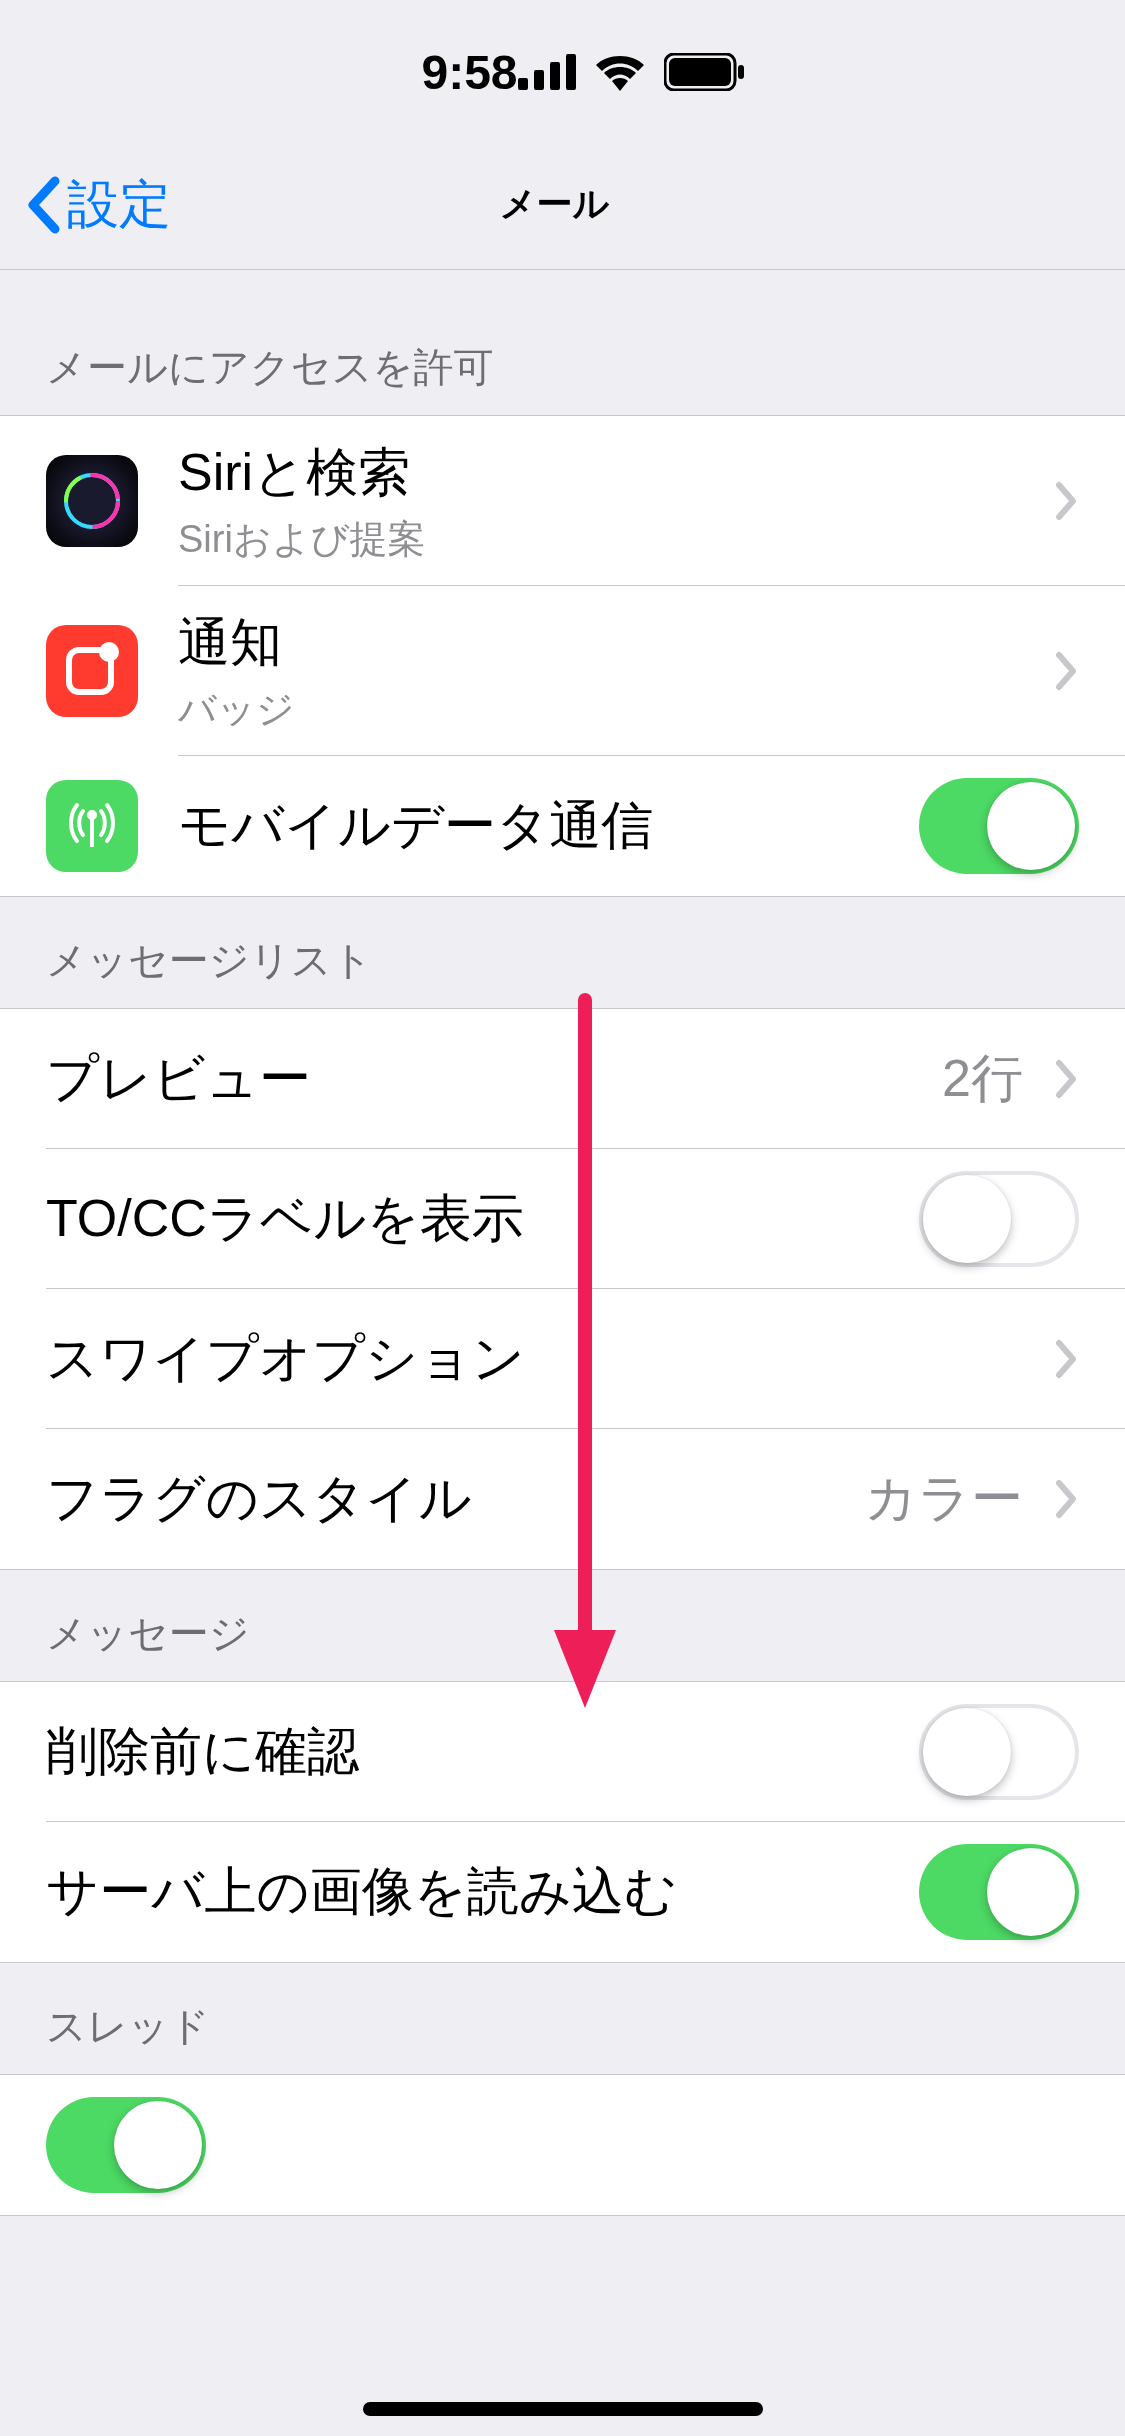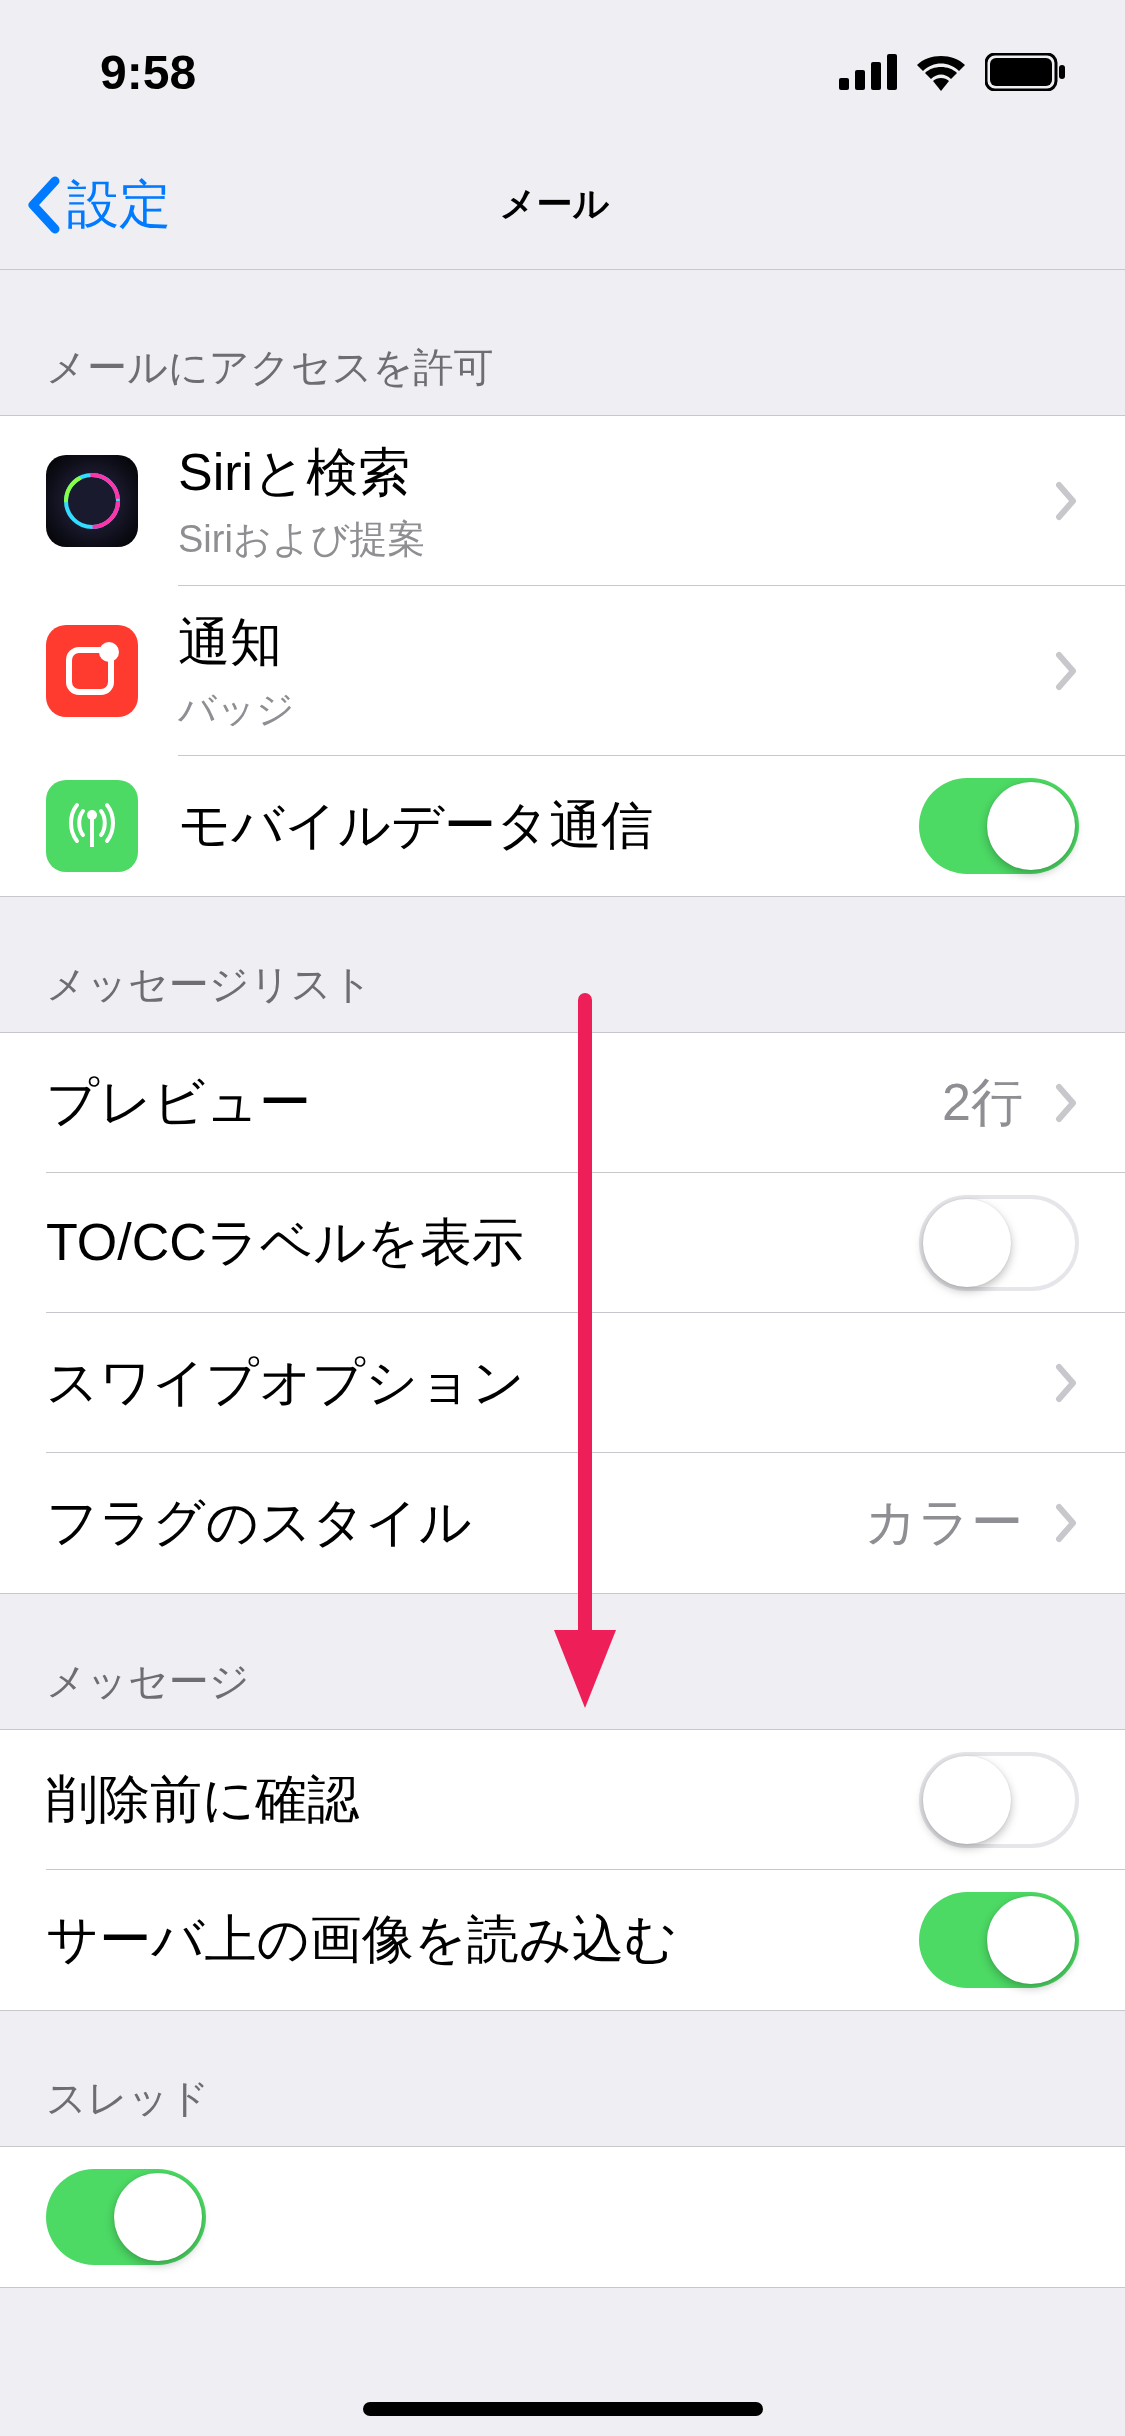--- a/index.html
+++ b/index.html
@@ -9,21 +9,21 @@
       font-family: -apple-system, "Helvetica Neue", Arial, sans-serif;
       background: #efeef3;
       color: #000;
       overflow: hidden;
       position: relative;
     }
 
     
     .status-bar {
       display: flex;
-      justify-content: space-between;
+      justify-content: center;
       align-items: center;
       padding: 24px 60px 20px 100px;
       height: 140px;
     }
     .status-time { font-size: 48px; font-weight: 600; }
     .status-icons { display: flex; align-items: center; gap: 18px; }
 
     
     .nav-bar {
       display: flex;
@@ -48,21 +48,21 @@
       font-weight: 600;
       pointer-events: none;
     }
 
     
     .section-header {
       font-size: 40px;
       color: #6d6d72;
       padding: 70px 46px 20px 46px;
     }
-    .section-header.tight { padding-top: 60px; }
+    .section-header.tight { padding-top: 36px; }
 
     
     .group {
       background: #fff;
       border-top: 1px solid #c8c8cc;
       border-bottom: 1px solid #c8c8cc;
     }
     .row {
       display: flex;
       align-items: center;

